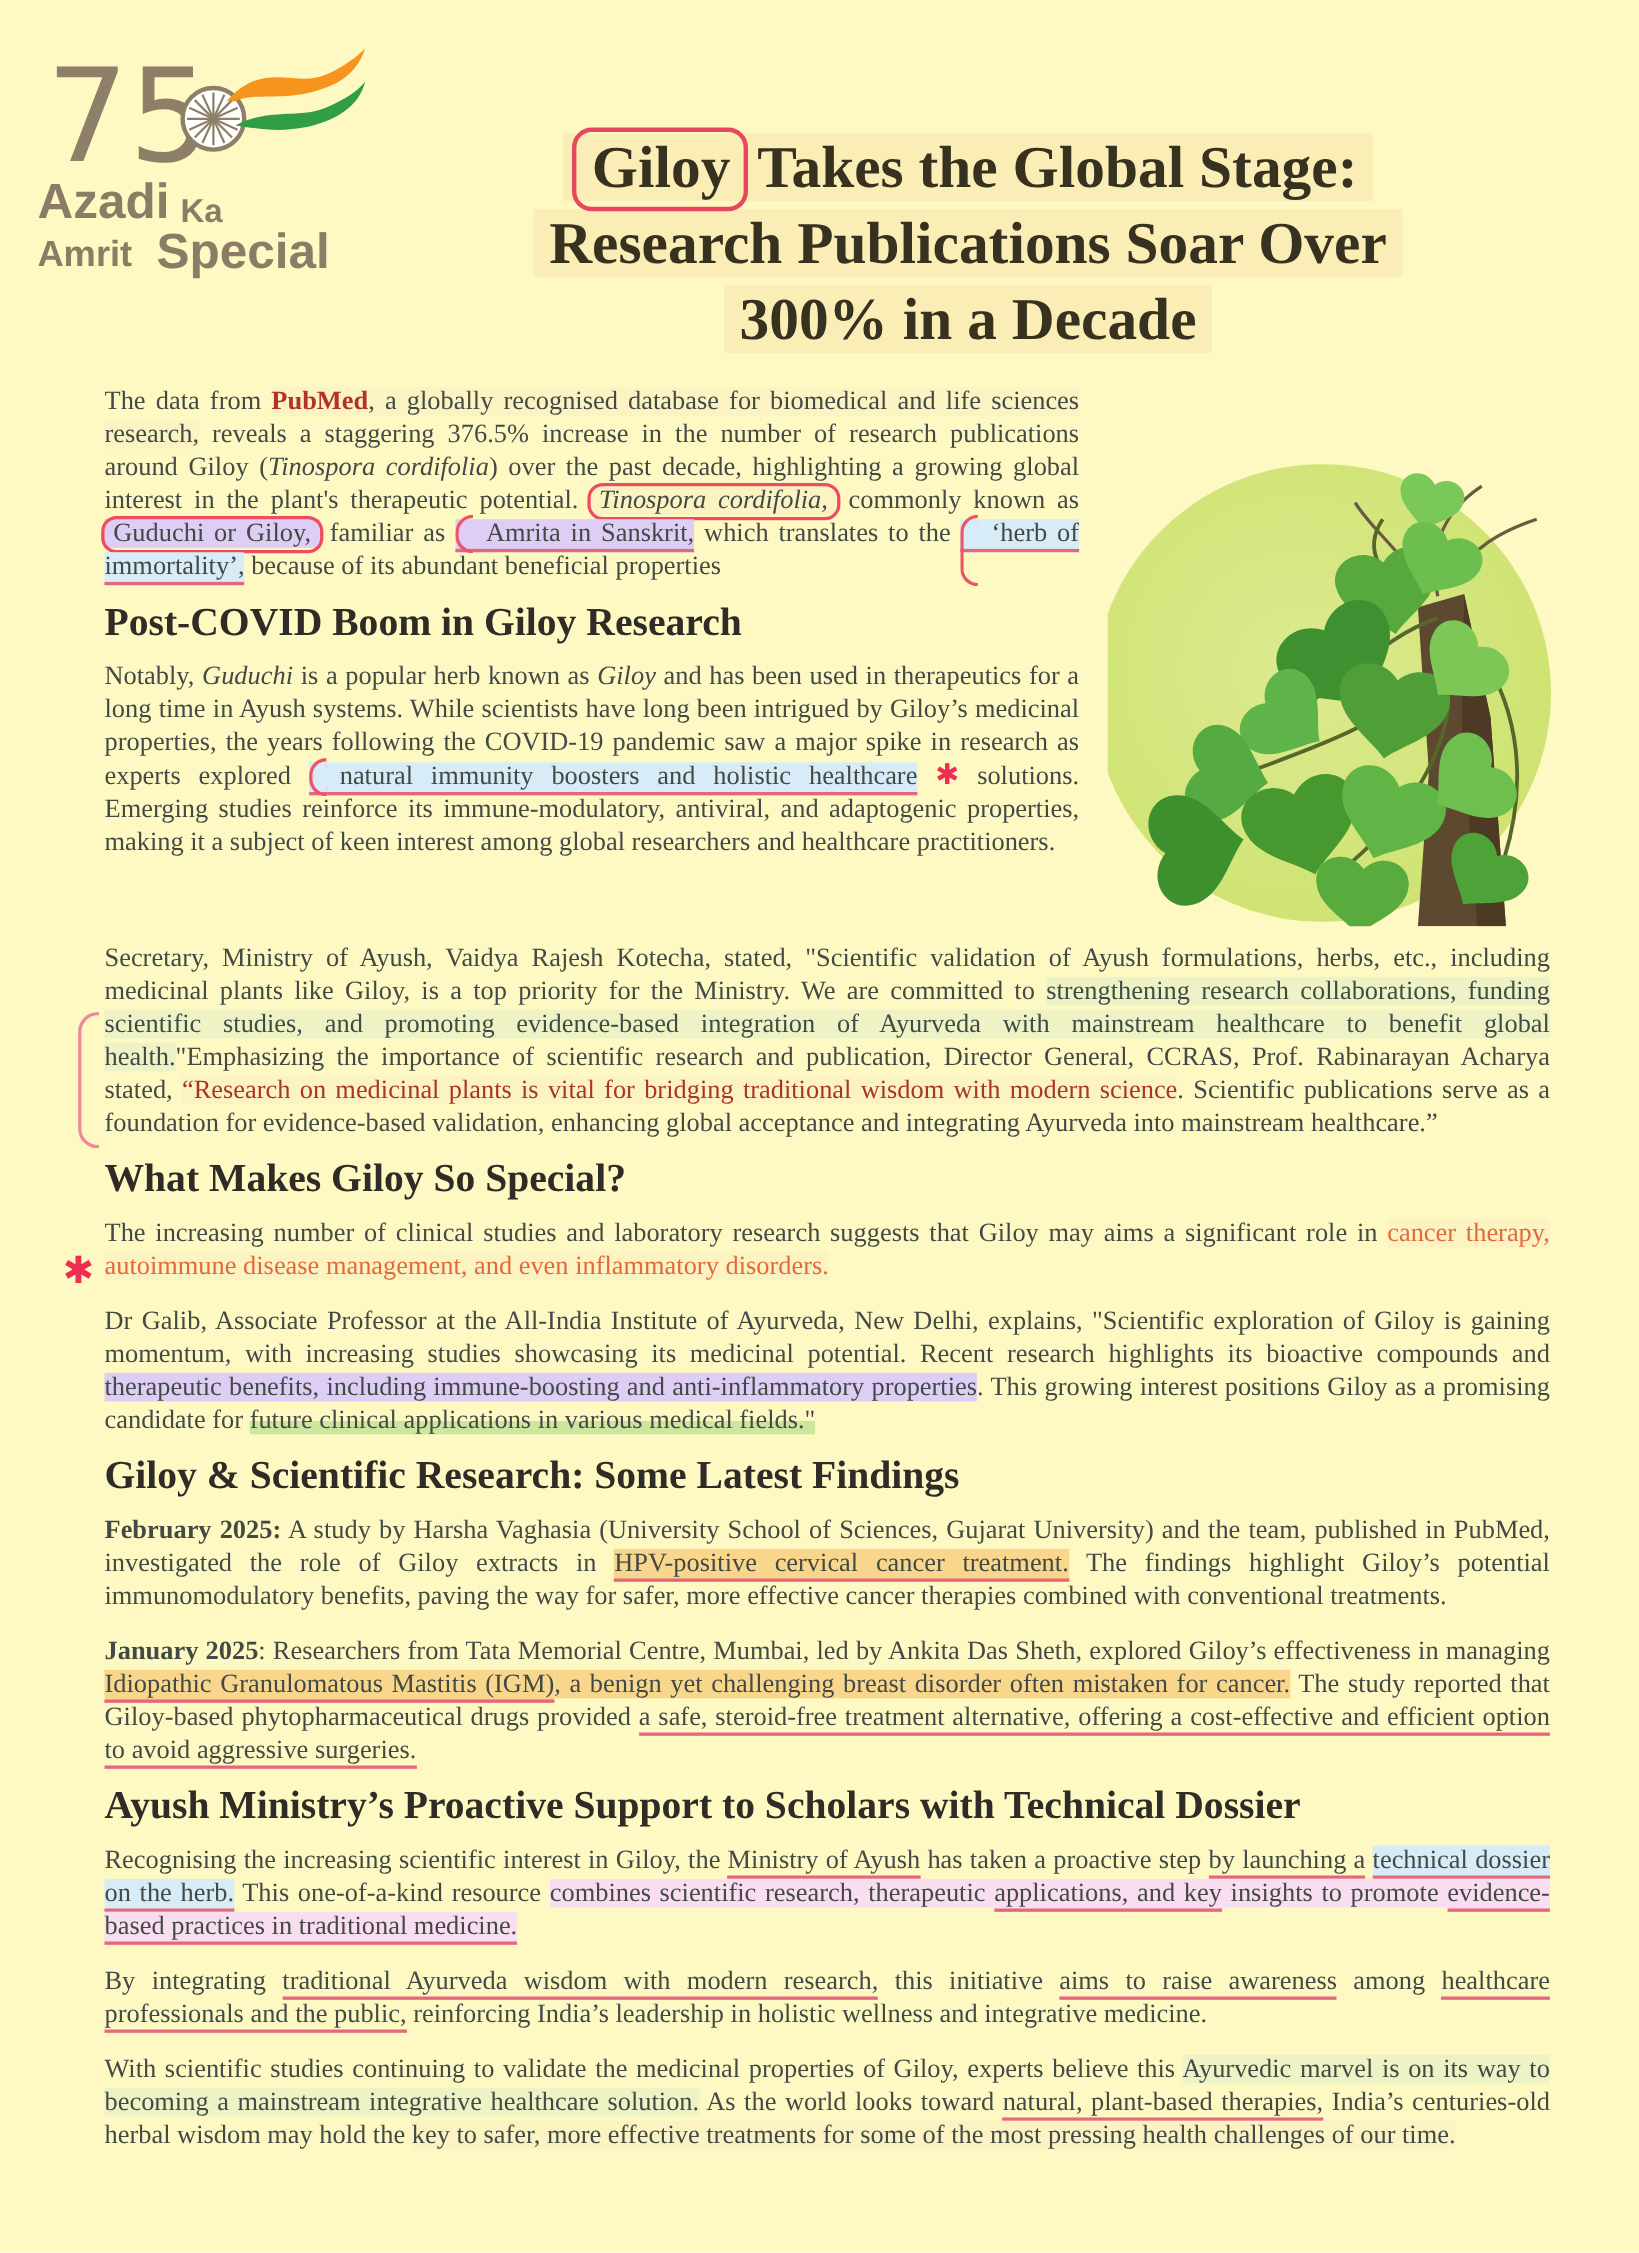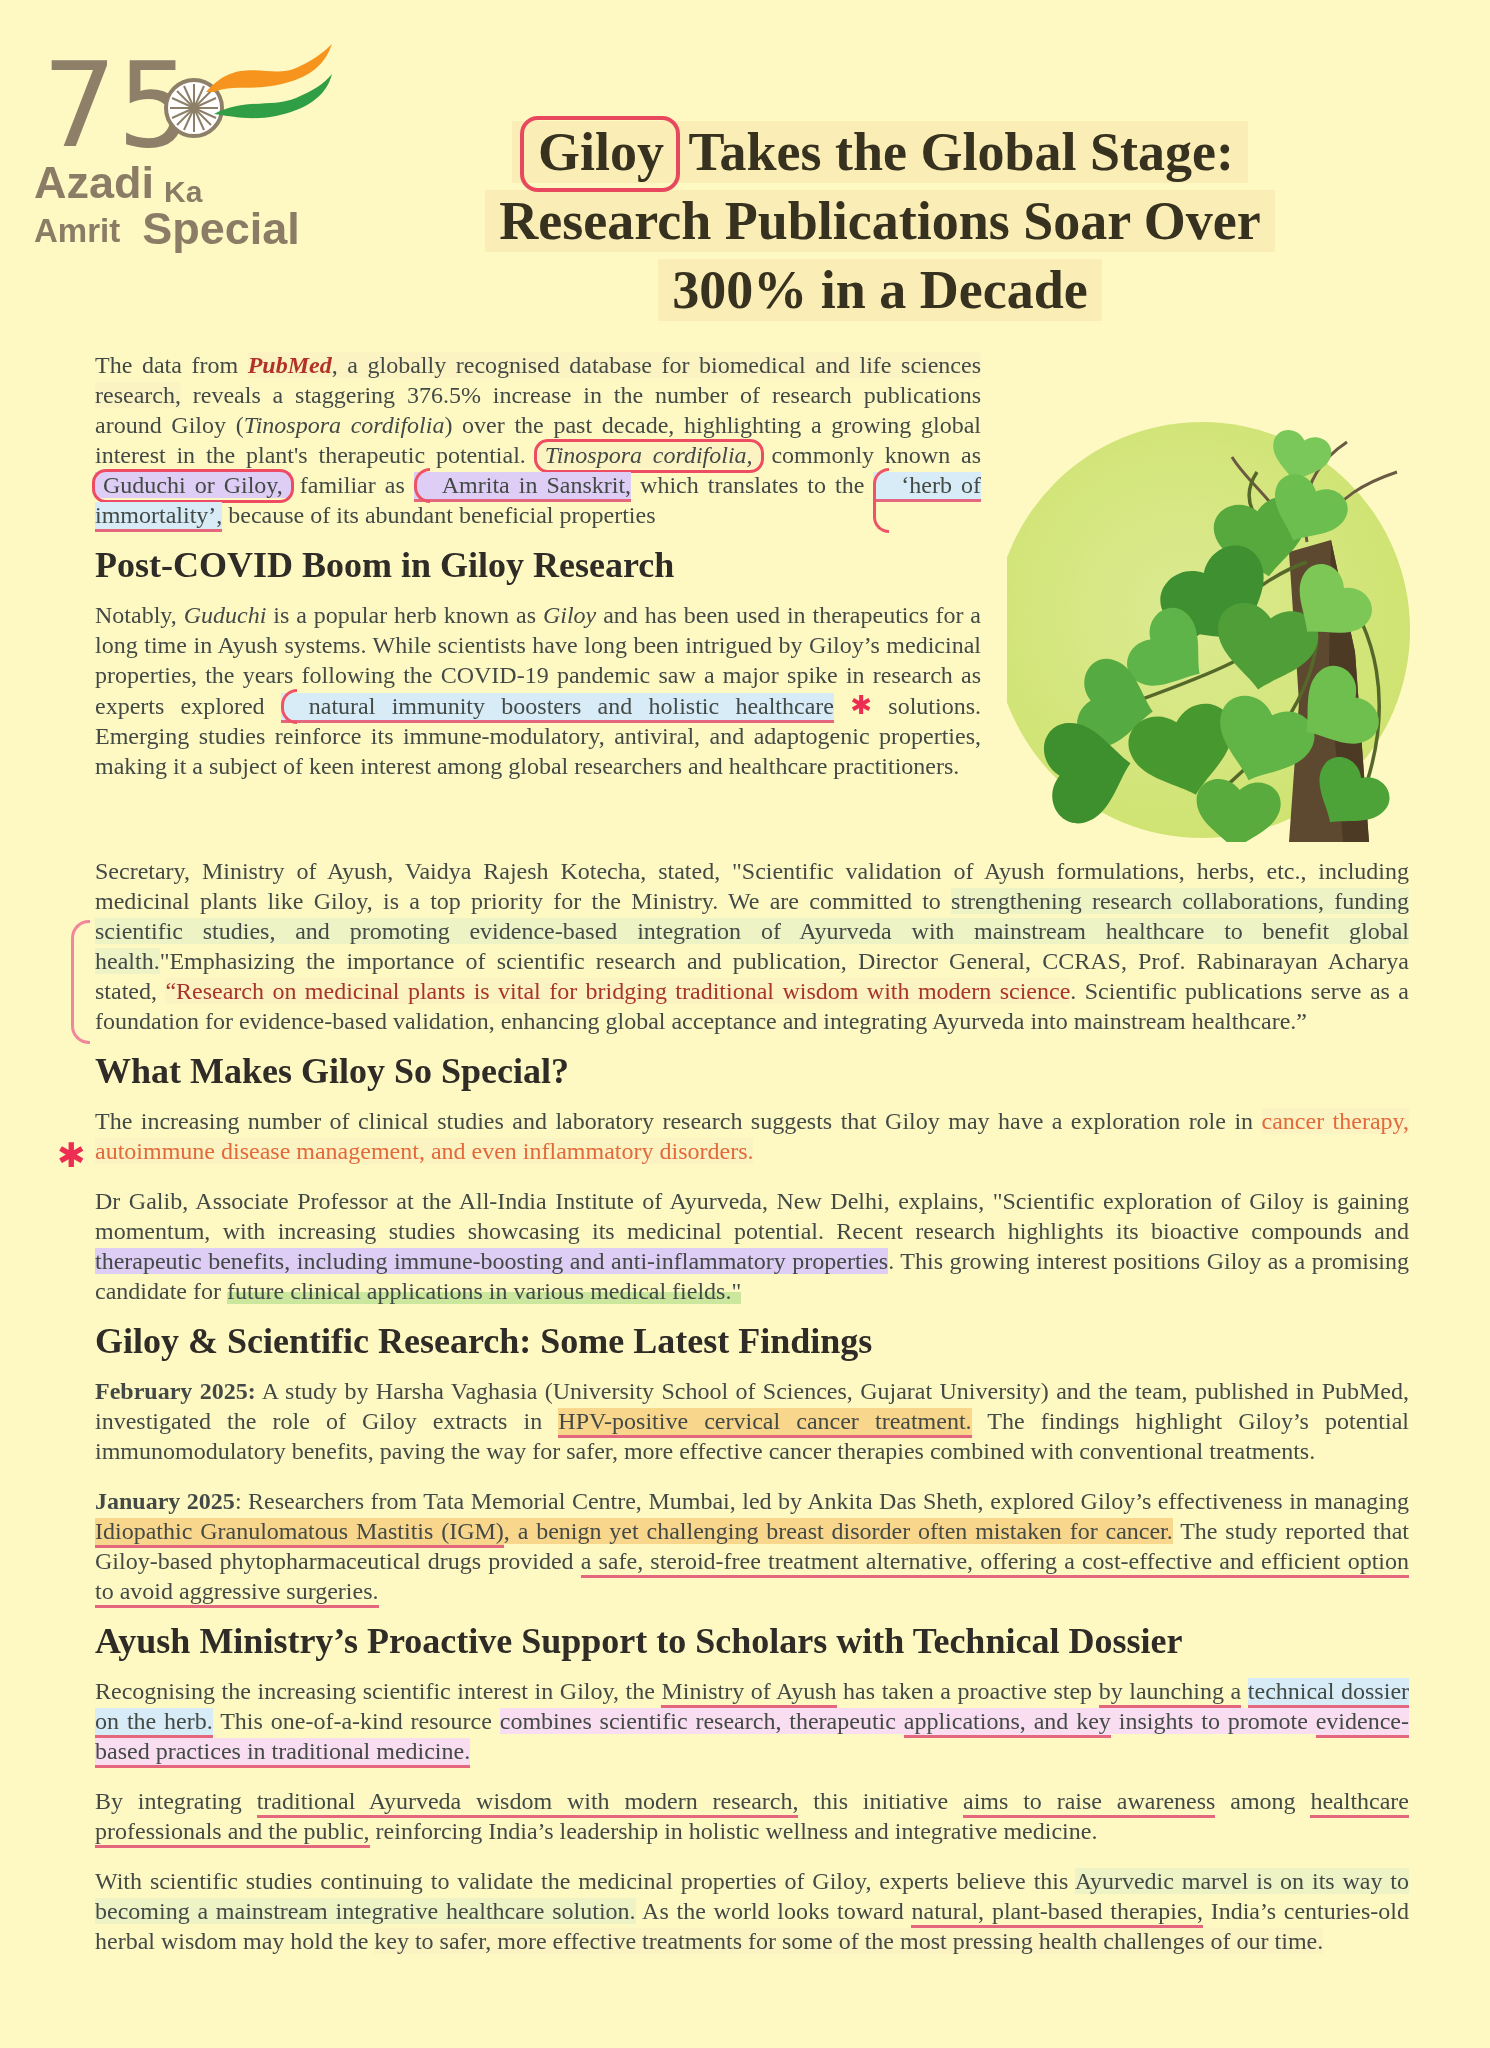--- a/index.html
+++ b/index.html
@@ -36,21 +36,21 @@
   .p-secretary{clear:both;position:relative;}
   .bracket{position:absolute;left:-24px;top:64px;height:118px;width:16px;
            border:3px solid #f0879b;border-right:none;border-radius:18px 0 0 18px;}
   .p-special{position:relative;}
   .star-margin{position:absolute;left:-38px;top:32px;color:#ee2d52;font-size:34px;line-height:1;font-family:"DejaVu Sans",sans-serif;}
 
   
   .seg{}
   .seg.b{font-weight:700;}
   .seg.i{font-style:italic;}
-  .seg.tRed{color:#b23226;font-weight:700;font-style:italic;}
+  .seg.tRed{color:#b23226;font-weight:700;}
   .seg.tMaroon{color:#a9352a;}
   .seg.tOrange{color:#e2693b;}
   .seg.hlY{background:#fbf3c2;}
   .seg.hlYG{background:#eef3c6;}
   .seg.hlO{background:#f8d68b;}
   .seg.hlP{background:#decdf4;margin-top:42px;}
   .seg.hlB{background:#d8ecf7;}
   .seg.hlPink{background:#f8def0;}
   .seg.hlG{background:linear-gradient(to bottom, rgba(0,0,0,0) 52%, #cbe79e 52%);}
   .seg.uR{border-bottom:3px solid #e4677e;padding-bottom:1px;}
@@ -161,21 +161,21 @@
 
     <p class="p-secretary">
       <span class="bracket"></span>
       <span><span class="seg">Secretary, Ministry of Ayush, Vaidya Rajesh Kotecha, stated, "Scientific validation of Ayush formulations, herbs, etc., including medicinal plants like Giloy, is a top priority for the Ministry. We are committed to </span><span class="seg hlYG">strengthening research collaborations, funding scientific studies, and promoting evidence-based integration of Ayurveda with mainstream healthcare to benefit global health.</span><span class="seg">"Emphasizing the importance of scientific research and publication, Director General, CCRAS, Prof. Rabinarayan Acharya stated, </span><span class="seg tMaroon hlY">“Research on medicinal plants is vital for bridging traditional wisdom with modern science</span><span class="seg">. Scientific publications serve as a foundation for evidence-based validation, enhancing global acceptance and integrating Ayurveda into mainstream healthcare.”</span></span>
     </p>
 
     <h2>What Makes Giloy So Special?</h2>
 
     <p class="p-special">
       <span class="star-margin">✱</span>
-      <span><span class="seg">The increasing number of clinical studies and laboratory research suggests that Giloy may have a exploration role in </span><span class="seg tOrange hlY">cancer therapy, autoimmune disease management, and even inflammatory disorders.</span></span>
+      <span><span class="seg">The increasing number of clinical studies and laboratory research suggests that Giloy may aims a significant role in </span><span class="seg tOrange hlY">cancer therapy, autoimmune disease management, and even inflammatory disorders.</span></span>
     </p>
 
     <p><span class="seg">Dr Galib, Associate Professor at the All-India Institute of Ayurveda, New Delhi, explains, "Scientific exploration of Giloy is gaining momentum, with increasing studies showcasing its medicinal potential. Recent research highlights its bioactive compounds and </span><span class="seg hlP">therapeutic benefits, including immune-boosting and anti-inflammatory properties</span><span class="seg">. This growing interest positions Giloy as a promising candidate for </span><span class="seg hlG">future clinical applications in various medical fields."</span></p>
 
     <h2>Giloy &amp; Scientific Research: Some Latest Findings</h2>
 
     <p><span class="seg b">February 2025:</span><span class="seg"> A study by Harsha Vaghasia (University School of Sciences, Gujarat University) and the team, published in PubMed, investigated the role of Giloy extracts in </span><span class="seg hlO uR">HPV-positive cervical cancer treatment.</span><span class="seg"> The findings highlight Giloy’s potential immunomodulatory benefits, paving the way for safer, more effective cancer therapies combined with conventional treatments.</span></p>
 
     <p><span class="seg b">January 2025</span><span class="seg">: Researchers from Tata Memorial Centre, Mumbai, led by Ankita Das Sheth, explored Giloy’s effectiveness in managing </span><span class="seg hlO uR">Idiopathic Granulomatous Mastitis (IGM)</span><span class="seg hlO">, a benign yet challenging breast disorder often mistaken for cancer.</span><span class="seg"> The study reported that Giloy-based phytopharmaceutical drugs provided </span><span class="seg uR">a safe, steroid-free treatment alternative, offering a cost-effective and efficient option to avoid aggressive surgeries.</span></p>
 

